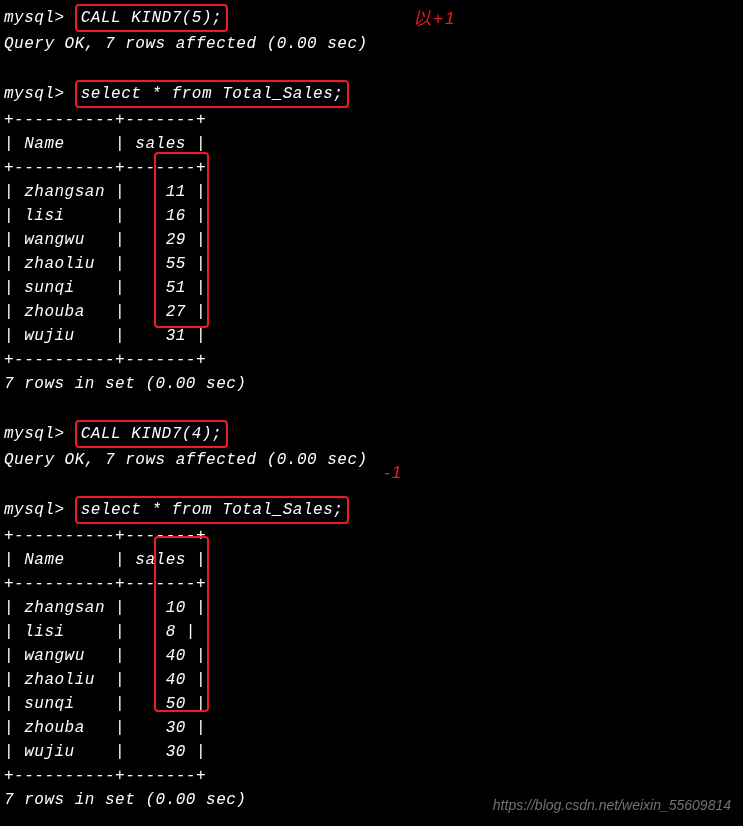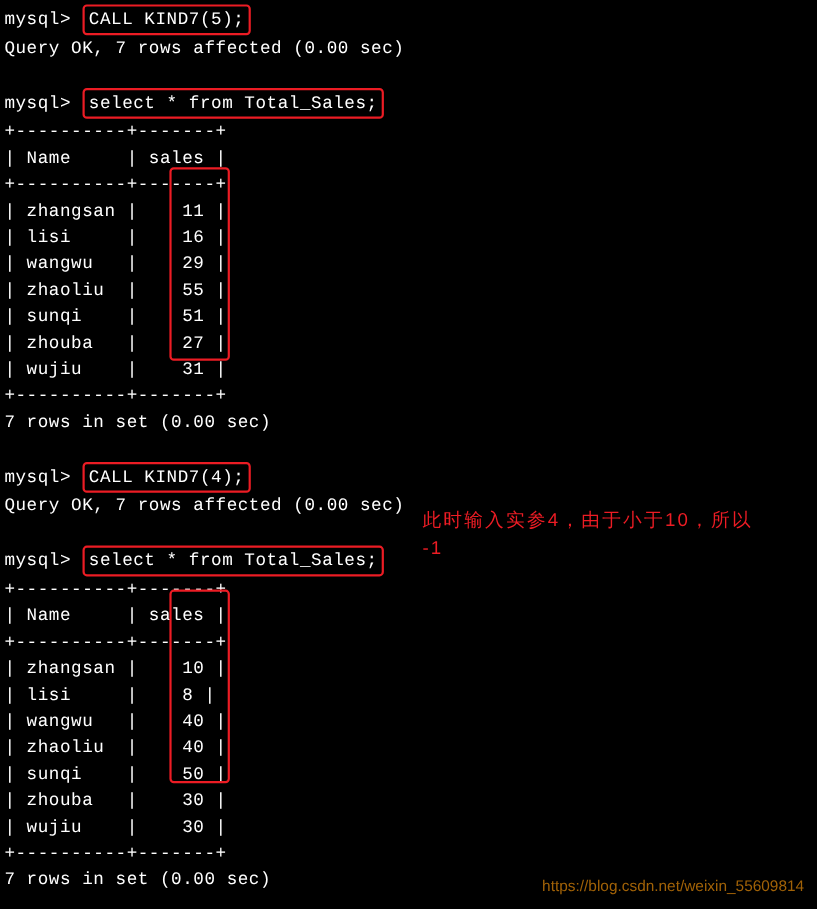--- a/index.html
+++ b/index.html
@@ -1,15 +1,15 @@
 <!DOCTYPE html>
 <html><head>
   <meta charset="utf-8">
   <style>
-    * { margin: 0; padding: 0; box-sizing: border-box; }
+    * { margin: 0; padding: 0; box-sizing: border-box; font-style: italic; }
     body {
       background: #000;
       color: #fff;
       font-family: 'Courier New', monospace;
       font-size: 16px;
       padding: 4px;
       width: 743px;
       height: 826px;
       position: relative;
       line-height: 1.5;
@@ -28,21 +28,21 @@
       position: absolute;
       font-family: 'Microsoft YaHei', 'SimSun', sans-serif;
       font-size: 17px;
       line-height: 1.5;
       letter-spacing: 2px;
     }
     .watermark {
       position: absolute;
       bottom: 10px;
       right: 12px;
-      color: #a16207;
+      color: #737373;
       font-family: Arial, sans-serif;
       font-size: 14px;
       letter-spacing: 0;
     }
     .values-box {
       position: absolute;
       border: 2px solid #ec1c24;
       border-radius: 4px;
       pointer-events: none;
     }
@@ -79,23 +79,23 @@
 <div class="line">| wangwu   |    40 |</div>
 <div class="line">| zhaoliu  |    40 |</div>
 <div class="line">| sunqi    |    50 |</div>
 <div class="line">| zhouba   |    30 |</div>
 <div class="line">| wujiu    |    30 |</div>
 <div class="line">+----------+-------+</div>
 <div class="line">7 rows in set (0.00 sec)</div>
 <div class="line"> </div>
 
 <div class="annotation" style="top:6px; left:414px;">
+  <div>以+1</div>
 </div>
 
 <div class="annotation" style="top:460px; left:384px;">
-  <div>此时输入实参4，由于小于10，所以</div>
   <div>-1</div>
 </div>
 
 <div class="values-box" style="top:152px; left:154px; width:55px; height:176px;"></div>
 <div class="values-box" style="top:536px; left:154px; width:55px; height:176px;"></div>
 
 <div class="watermark">https://blog.csdn.net/weixin_55609814</div>
 
 </body></html>

